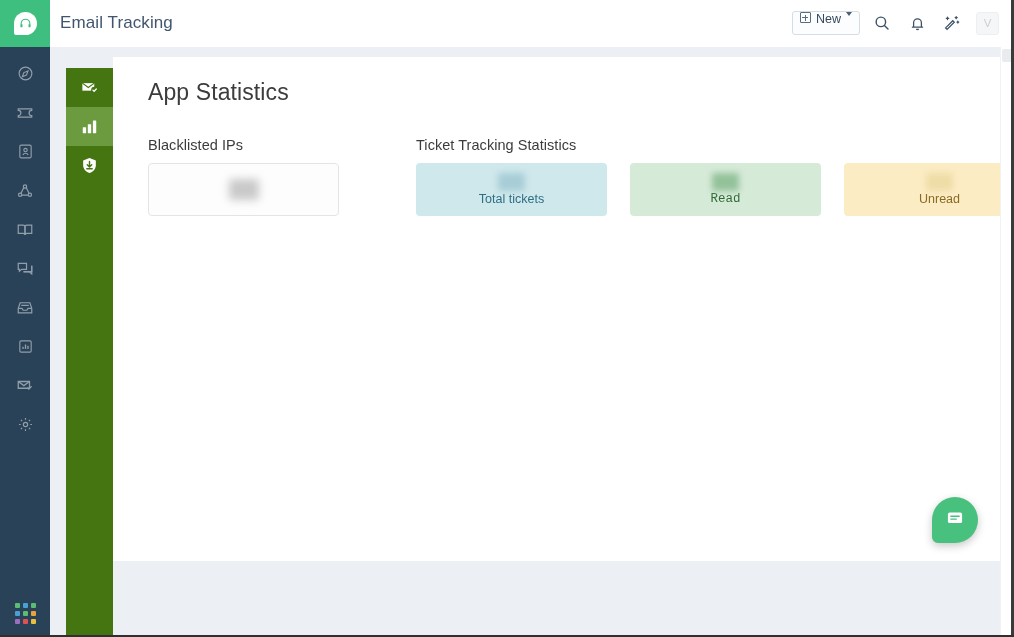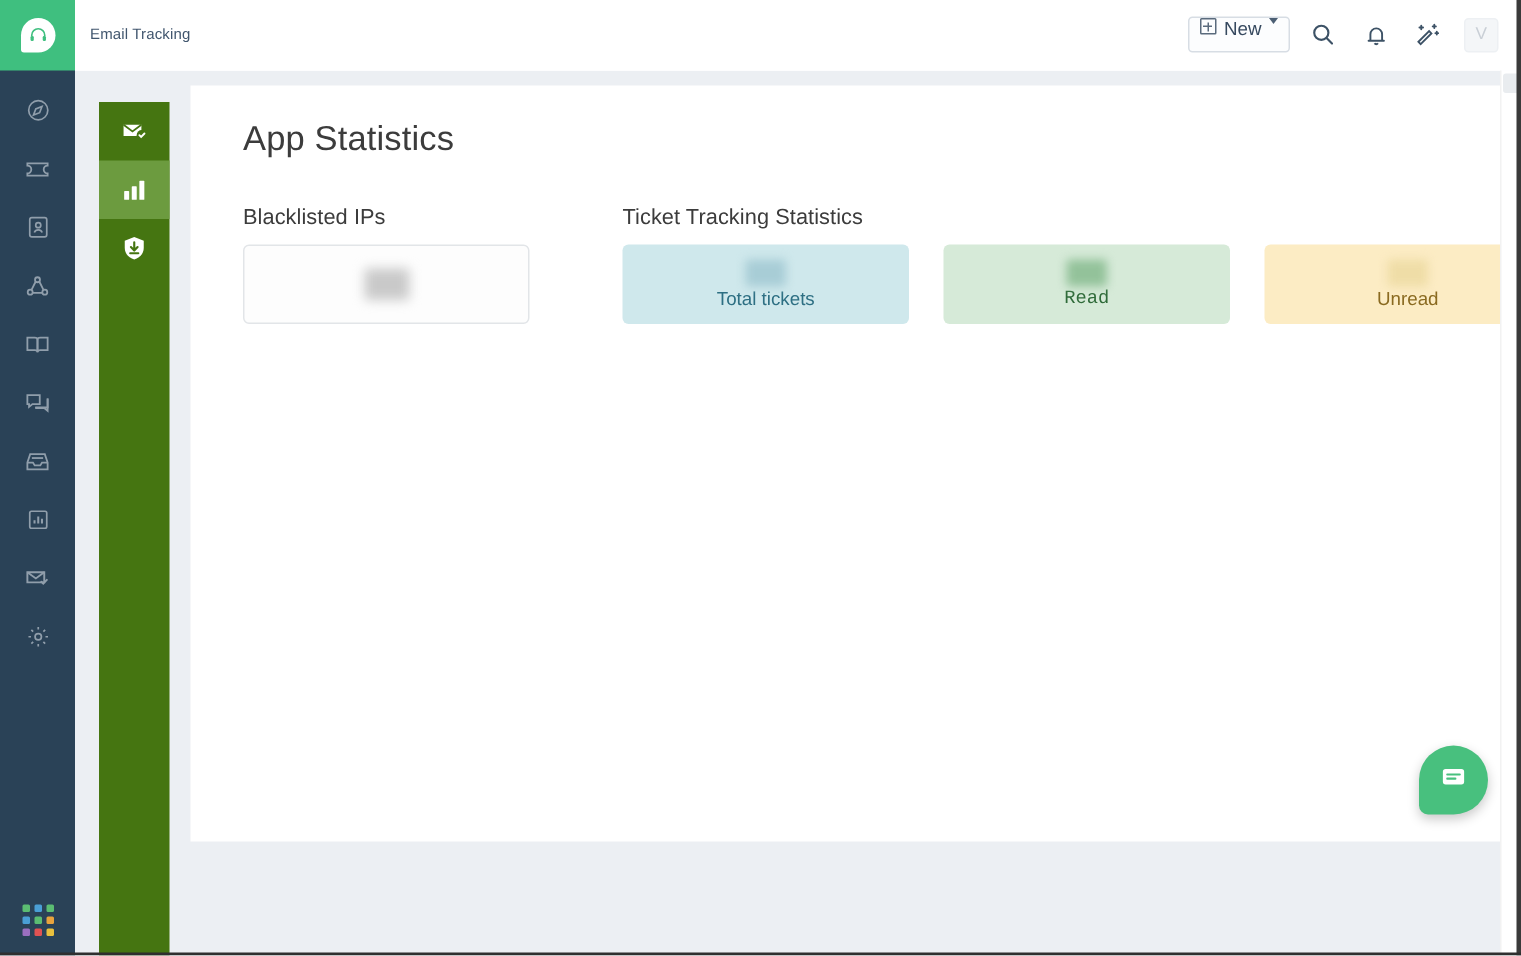--- a/index.html
+++ b/index.html
@@ -42,21 +42,21 @@
   .grid9 { display:grid; grid-template-columns:repeat(3,5px); grid-gap:3px; }
   .grid9 i { display:block; width:5px; height:5px; border-radius:1px; }
 
   
   #topbar {
     position:absolute; left:50px; top:0; width:964px; height:47px;
     background:#ffffff; display:flex; align-items:center;
     border-bottom:1px solid #ffffff;
   }
   #app-title {
-    margin-left:10px; font-size:10px; color:#41566e; letter-spacing:.1px;
+    margin-left:10px; font-size:17px; color:#41566e; letter-spacing:.1px;
   }
   #topbar-right {
     margin-left:auto; display:flex; align-items:center; gap:9px;
     padding-right:15px;
   }
   #new-btn {
     display:flex; align-items:flex-start; gap:5px;
     border:1px solid #d7dde4; border-radius:3px;
     background:#fcfdfe; height:24px; padding:0 7px;
     font-size:12.5px; color:#36495f; cursor:pointer;
@@ -97,30 +97,30 @@
   }
   .mod-item.active { background:#6c9b3f; }
   .mod-item svg { display:block; }
 
   
   #page-bg {
     position:absolute; left:50px; top:47px; width:964px; height:590px;
     background:#eceff3;
   }
   #content {
-    position:absolute; left:127px; top:57px; width:888px; height:504px;
+    position:absolute; left:113px; top:57px; width:888px; height:504px;
     background:#ffffff; overflow:hidden;
   }
   #page-title {
     margin:22px 0 0 35px; font-size:23px; font-weight:400; color:#3c3c3c;
     letter-spacing:.1px;
   }
 
   #stats-row {
-    display:flex; align-items:flex-start; margin:31px 0 0 35px; gap:13px;
+    display:flex; align-items:flex-start; margin:31px 0 0 35px; gap:28px;
   }
   .section { }
   .section-label {
     font-size:14.5px; color:#3c3c3c; margin-bottom:10px; letter-spacing:.05px;
   }
   .section-cards { display:flex; gap:23px; }
 
   .card {
     border-radius:4px; display:flex; flex-direction:column;
     align-items:center; justify-content:center;

